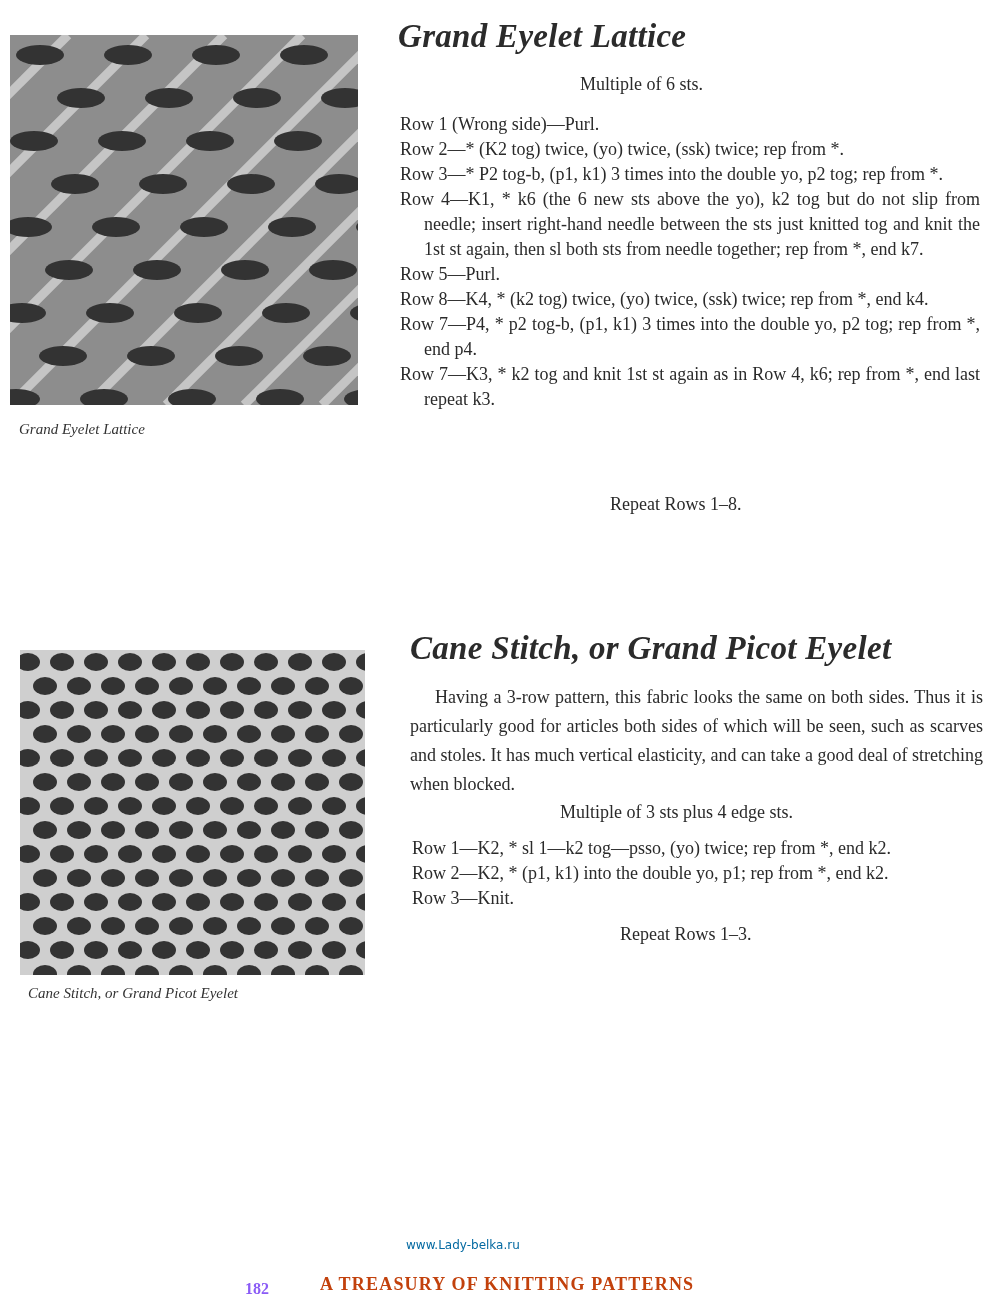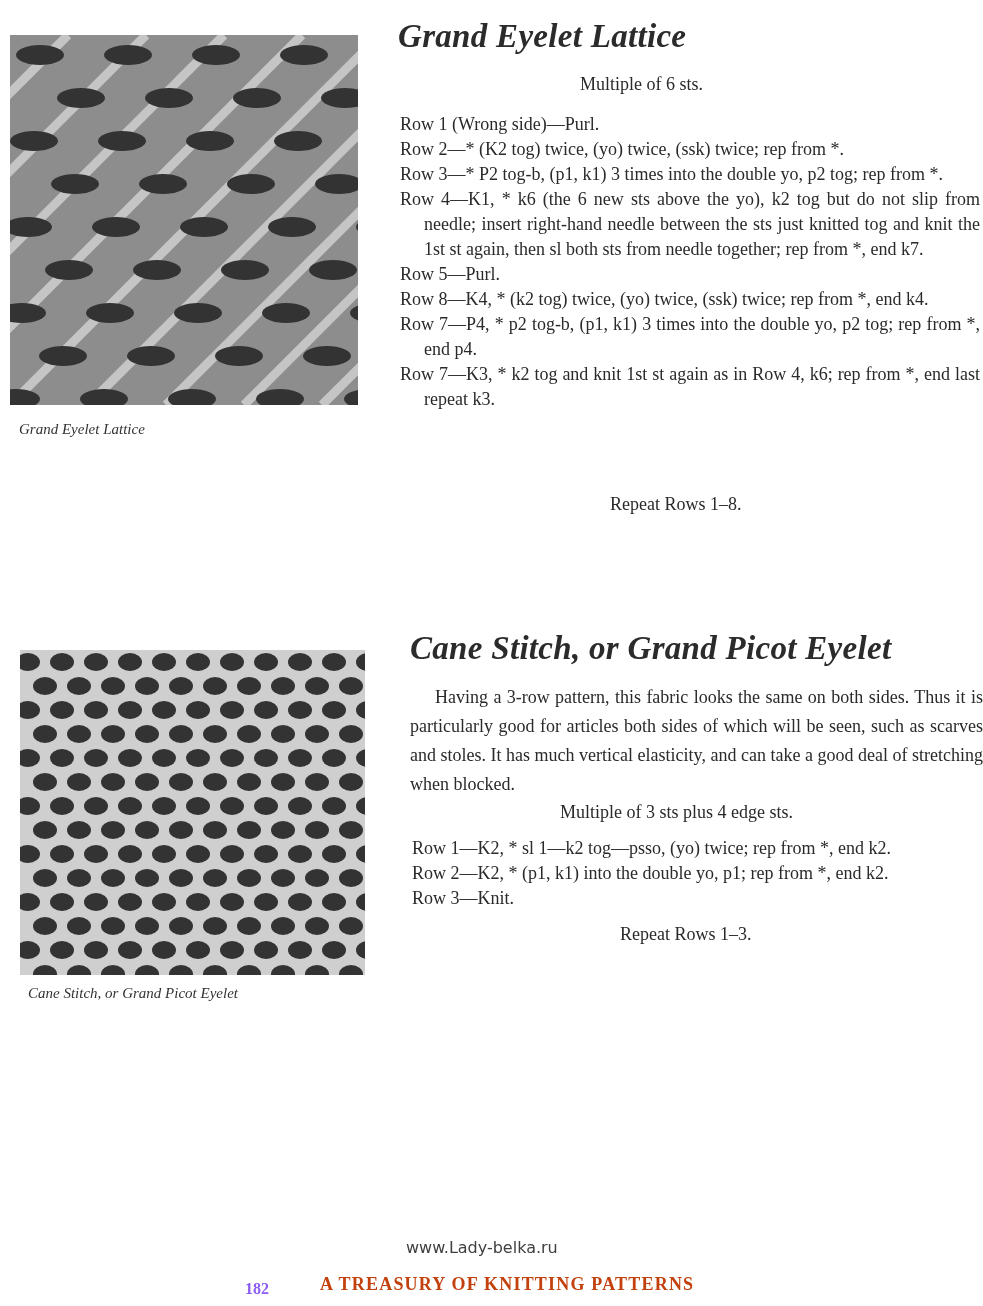--- a/index.html
+++ b/index.html
@@ -33,21 +33,21 @@
   .row { position:relative; padding-left:24px; text-indent:-24px; text-align:justify; }
   .row + .row { margin-top:0; }
   #para2 {
     position:absolute; left:410px; top:683px; width:573px; font-size:18px;
     line-height:29px; text-align:justify; text-indent:25px;
   }
   #rows2 { left:412px; top:836px; width:575px; line-height:25px; }
   #rows2 .row { padding-left:0; text-indent:0; white-space:nowrap; }
   #watermark {
     position:absolute; left:406px; top:1238px; font-family:"DejaVu Sans", sans-serif;
-    font-size:16px; color:#404040;
+    font-size:12px; color:#0369a1;
   }
   #pagenum { position:absolute; left:245px; top:1280px; font-size:16px; font-weight:bold; color:#8b5cf6; }
   #booktitle {
     position:absolute; left:320px; top:1274px; font-size:18px; font-weight:bold;
     letter-spacing:1.2px; color:#c2410c; white-space:nowrap;
   }
 </style>
 </head>
 <body>
 

